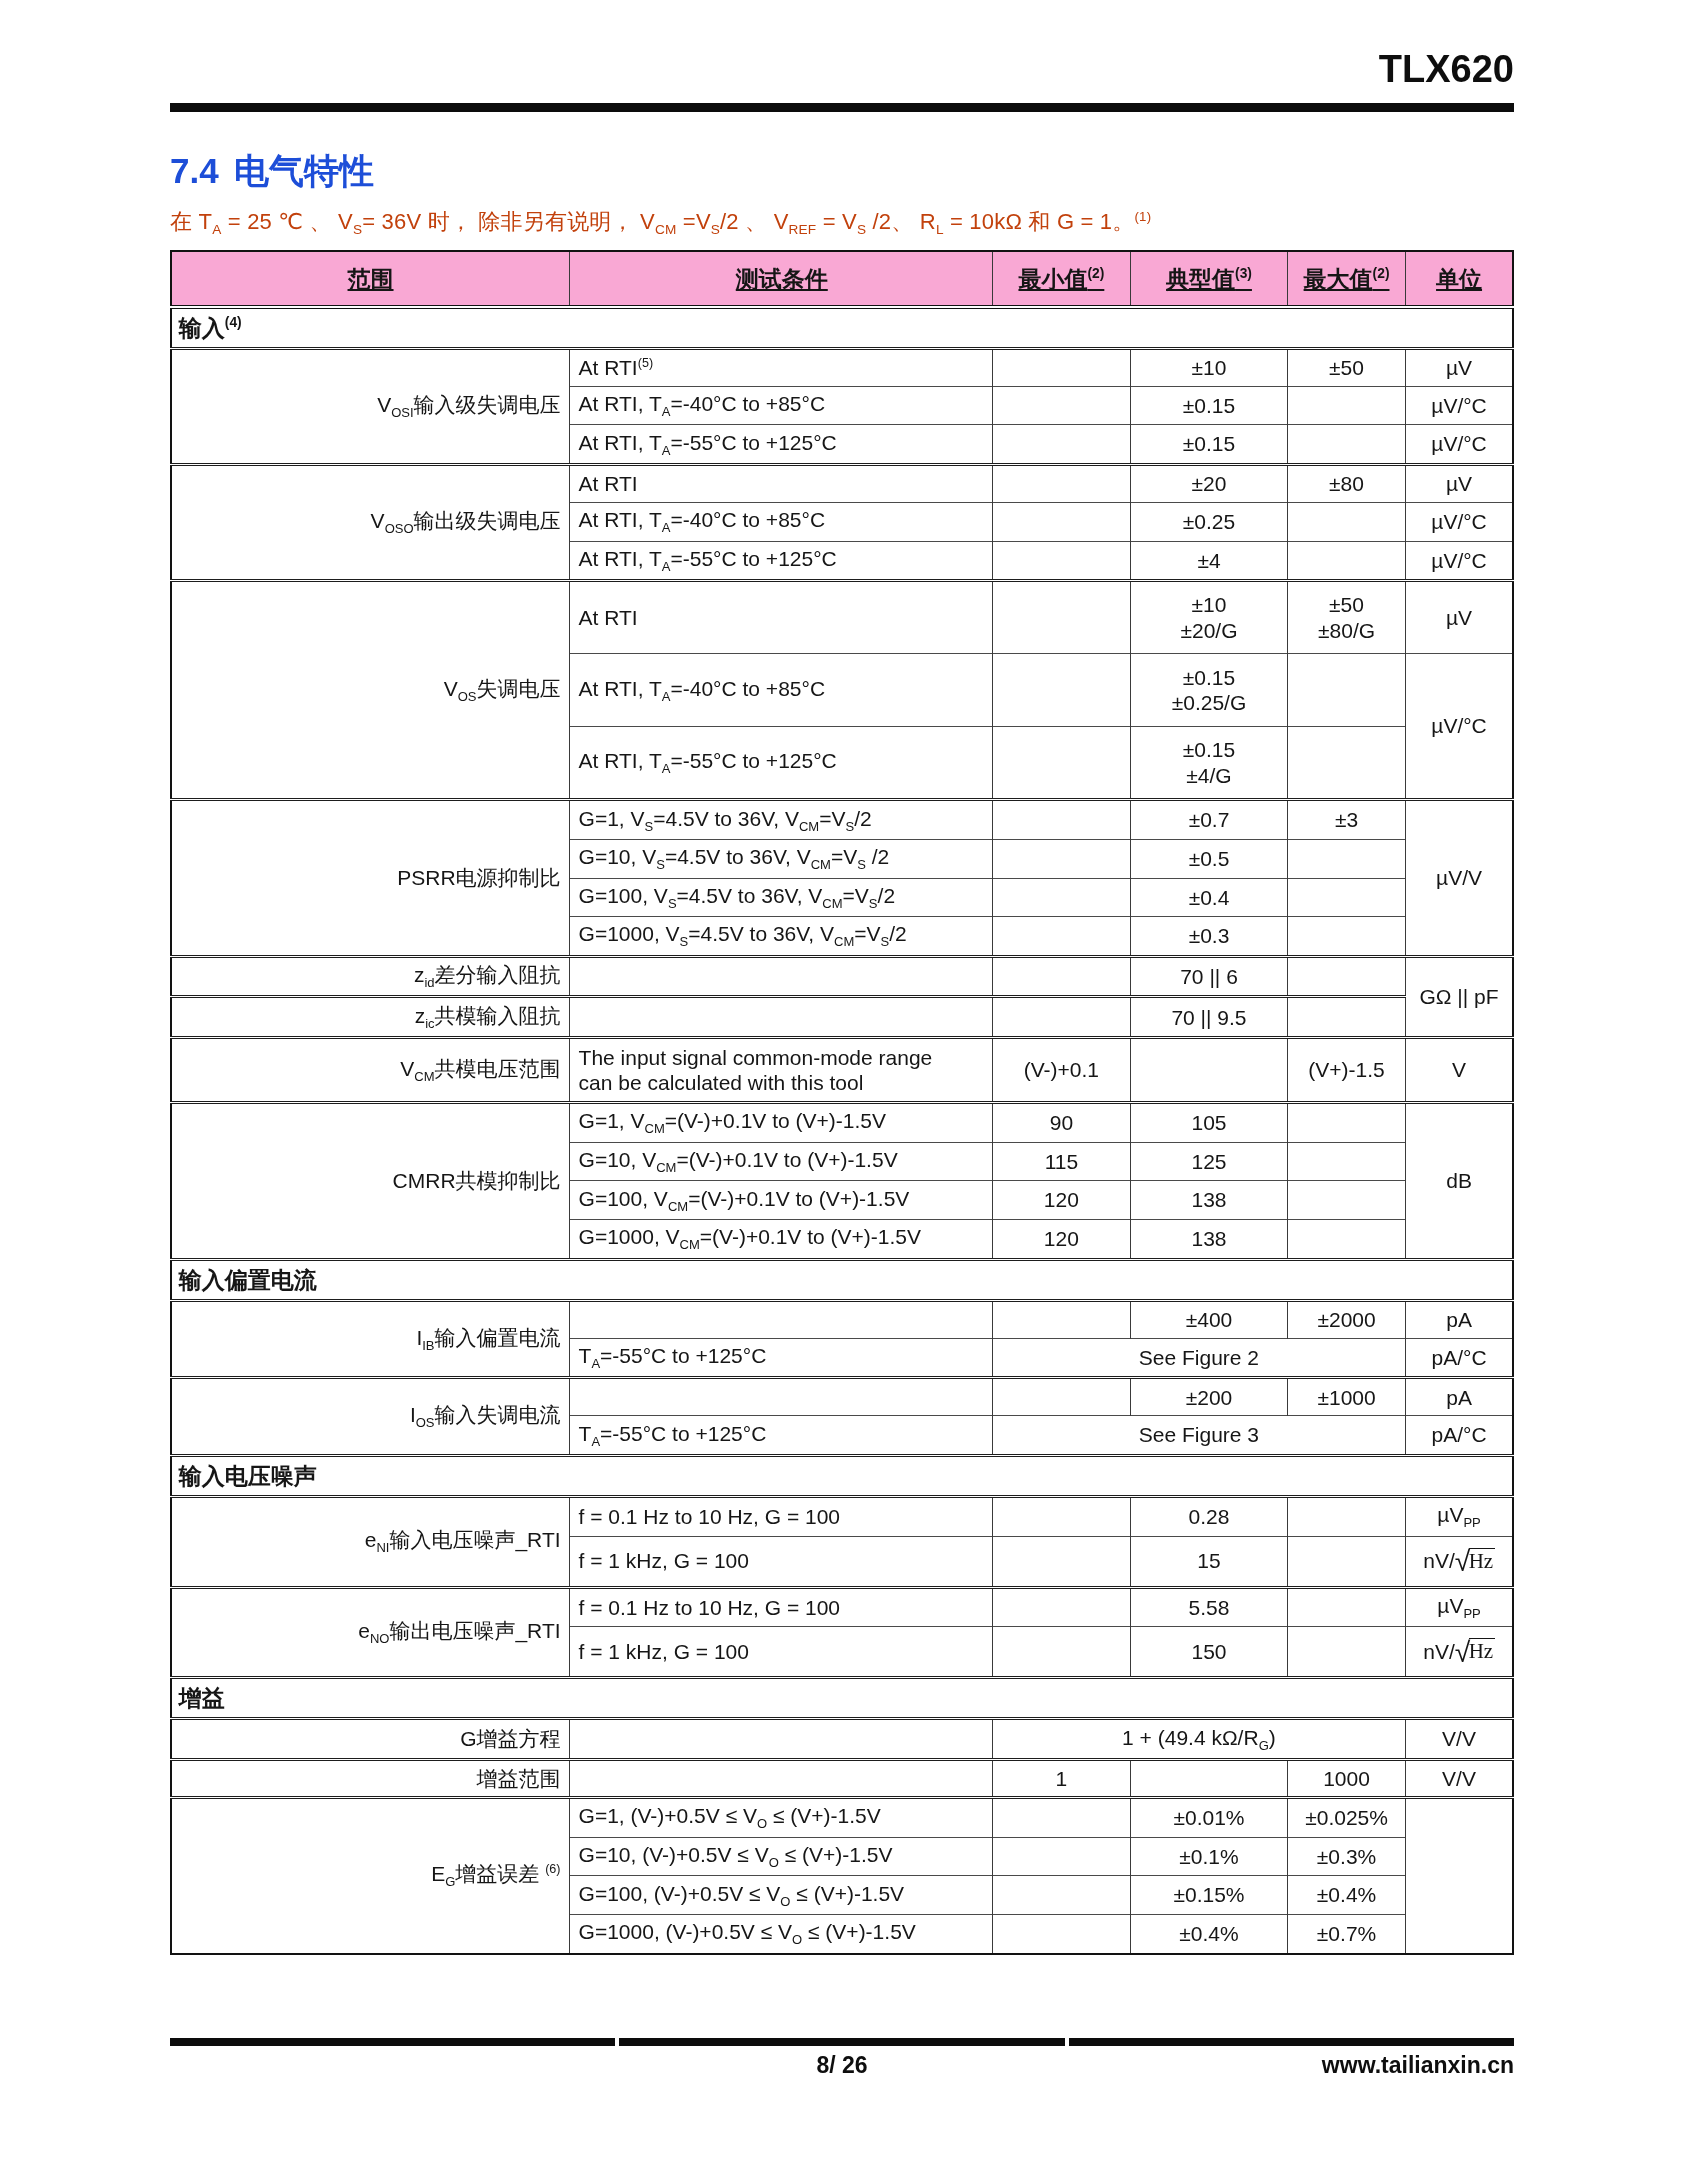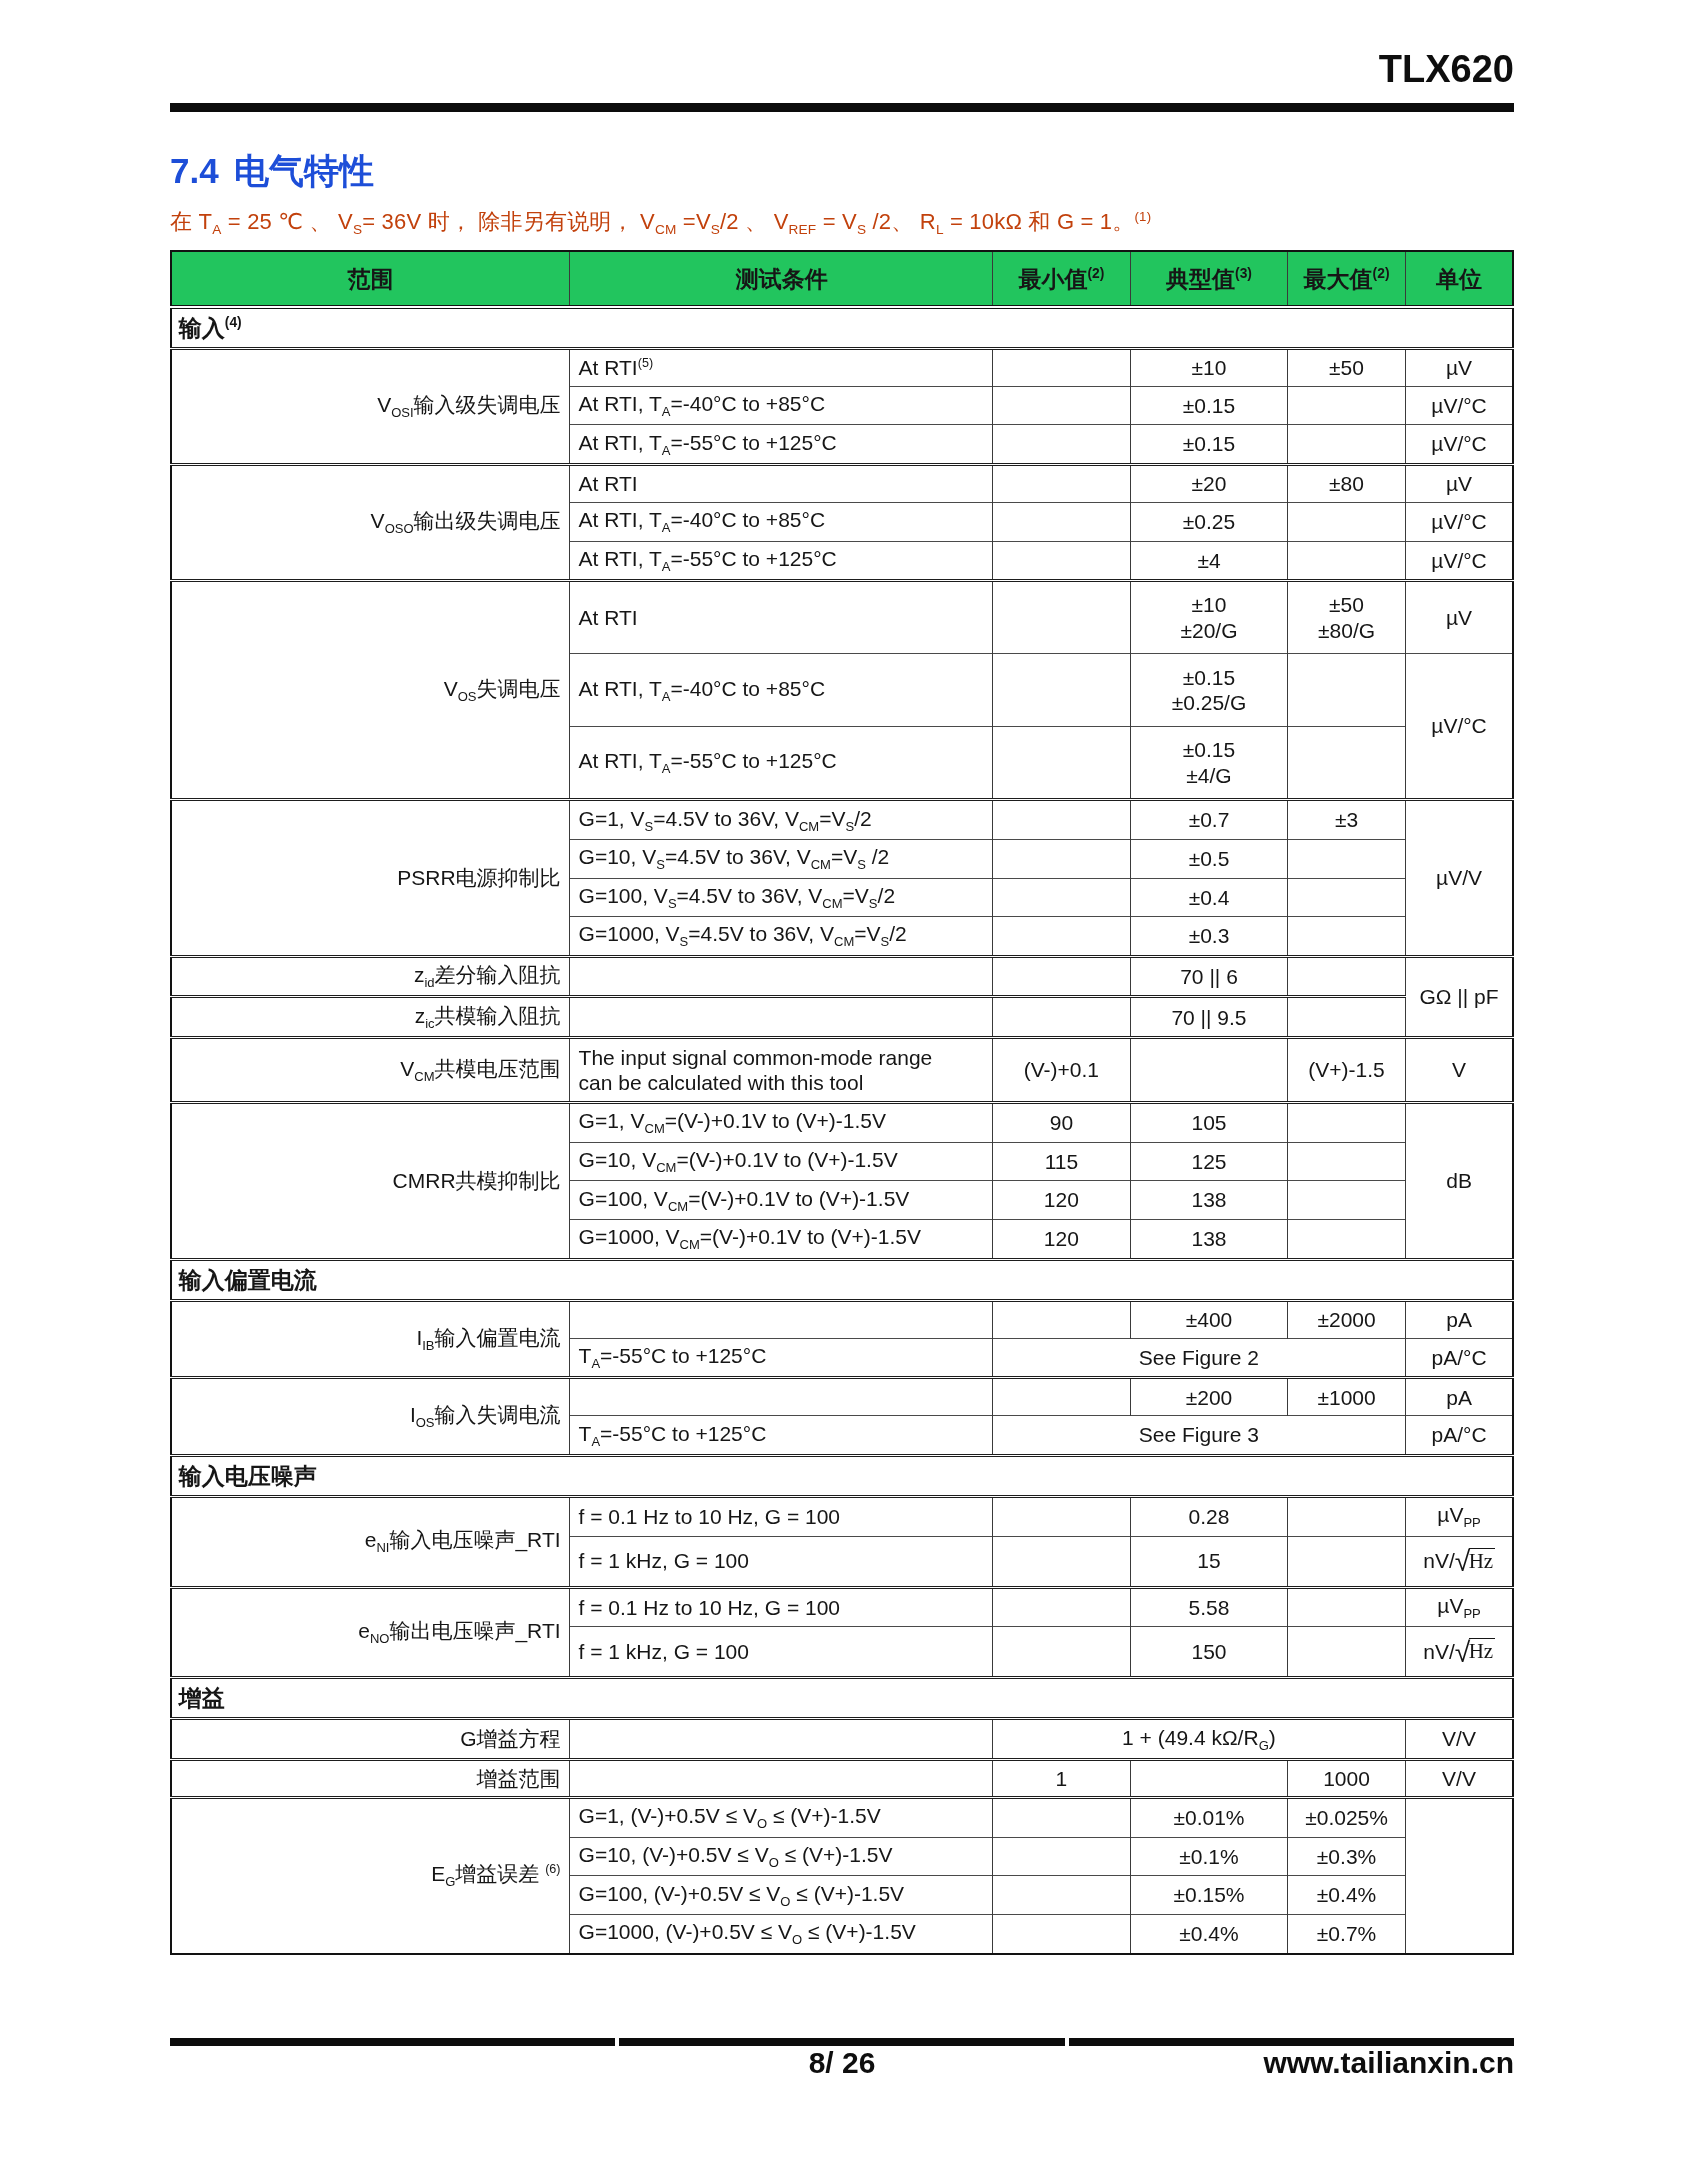--- a/index.html
+++ b/index.html
@@ -17,21 +17,21 @@
   .sec-heading .num { margin-right:15.3px; }
 
   .conditions { margin-top:12px; font-size:22px; color:#c2410c; letter-spacing:0.2px; }
 
   table.spec { margin-top:13.6px; width:100%; border-collapse:collapse; table-layout:fixed; border:2.6px solid #121212; }
   th, td {
     border-left:1.7px solid #3a3a3a; border-right:1.7px solid #3a3a3a;
     padding:4.3px 8.5px; font-size:21px; vertical-align:middle; text-align:center;
     white-space:pre-line; overflow:hidden; line-height:1.22;
   }
-  thead th { background:#22c55e; font-size:23px; font-weight:bold; height:44px; border-bottom:4.3px double #111; }
+  thead th { background:#f9a8d4; font-size:23px; font-weight:bold; height:44px; border-bottom:4.3px double #111;text-decoration:underline; }
   thead th.left { text-align:center; padding-left:10.2px; }
   tbody tr { height:38px; }
   tr.sec { height:41px; }
   tr.sec td { border-top:3.4px double #1d1d1d; border-bottom:3.4px double #1d1d1d; text-align:left; font-weight:bold; font-size:23px; padding-left:6.8px; }
   tr.gs td { border-top:3.4px double #1d1d1d; }
   tr.sub td { border-top:1.7px solid #4a4a4a; }
   tr.t2 { height:73px; }
   tr.tc2 { height:65px; }
   tr.tsq { height:51px; }
   td.cond { text-align:left; }
@@ -39,21 +39,21 @@
   .psym { display:inline-block; width:94px; }
   sup { font-size:0.60em; }
   sub { font-size:0.62em; }
   .ovl { display:inline-block; border-top:1.7px solid currentColor; padding:0.9px 1.7px 0 0;
          font-family:"Liberation Serif","DejaVu Serif",serif; line-height:1.05; }
   .rad { font-size:1.35em; vertical-align:-3.4px; margin-right:-1.7px; font-weight:400; }
 
   .footer { position:absolute; left:170px; width:1344px; top:2038px; }
   .f-rule { display:flex; gap:4.3px; }
   .f-rule div { height:7.7px; background:#0c0c0c; flex:1; }
-  .f-text { position:relative; height:31px; font-size:30px; font-weight:bold; color:#0e0e0e; }
+  .f-text { position:relative; margin-top:6px; height:31px; font-size:23px; font-weight:bold; color:#0e0e0e; }
   .f-page { position:absolute; left:0; right:0; text-align:center; }
   .f-site { position:absolute; right:0; }
 </style>
 </head>
 <body>
 
 <div class="content">
   <div class="doc-title">TLX620</div>
   <div class="top-rule"></div>
 

